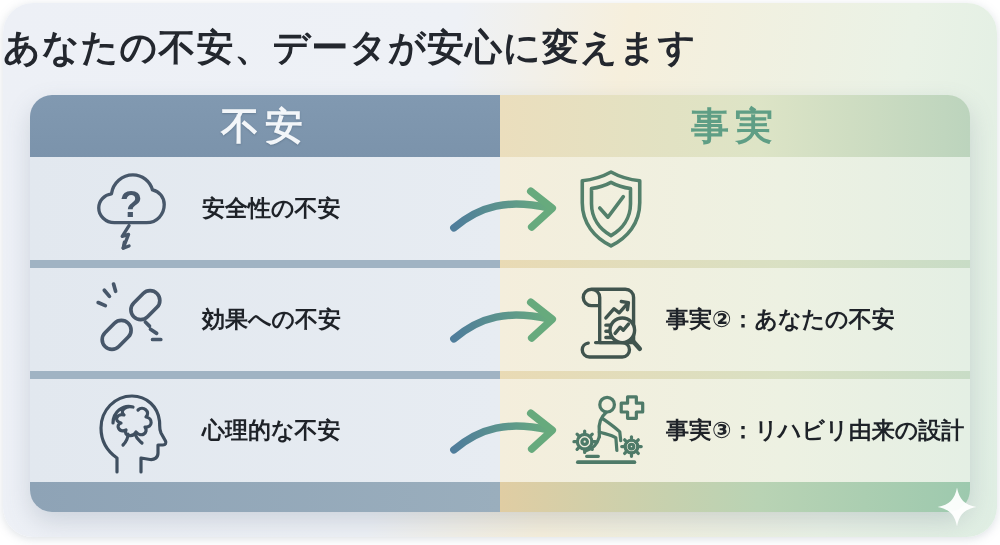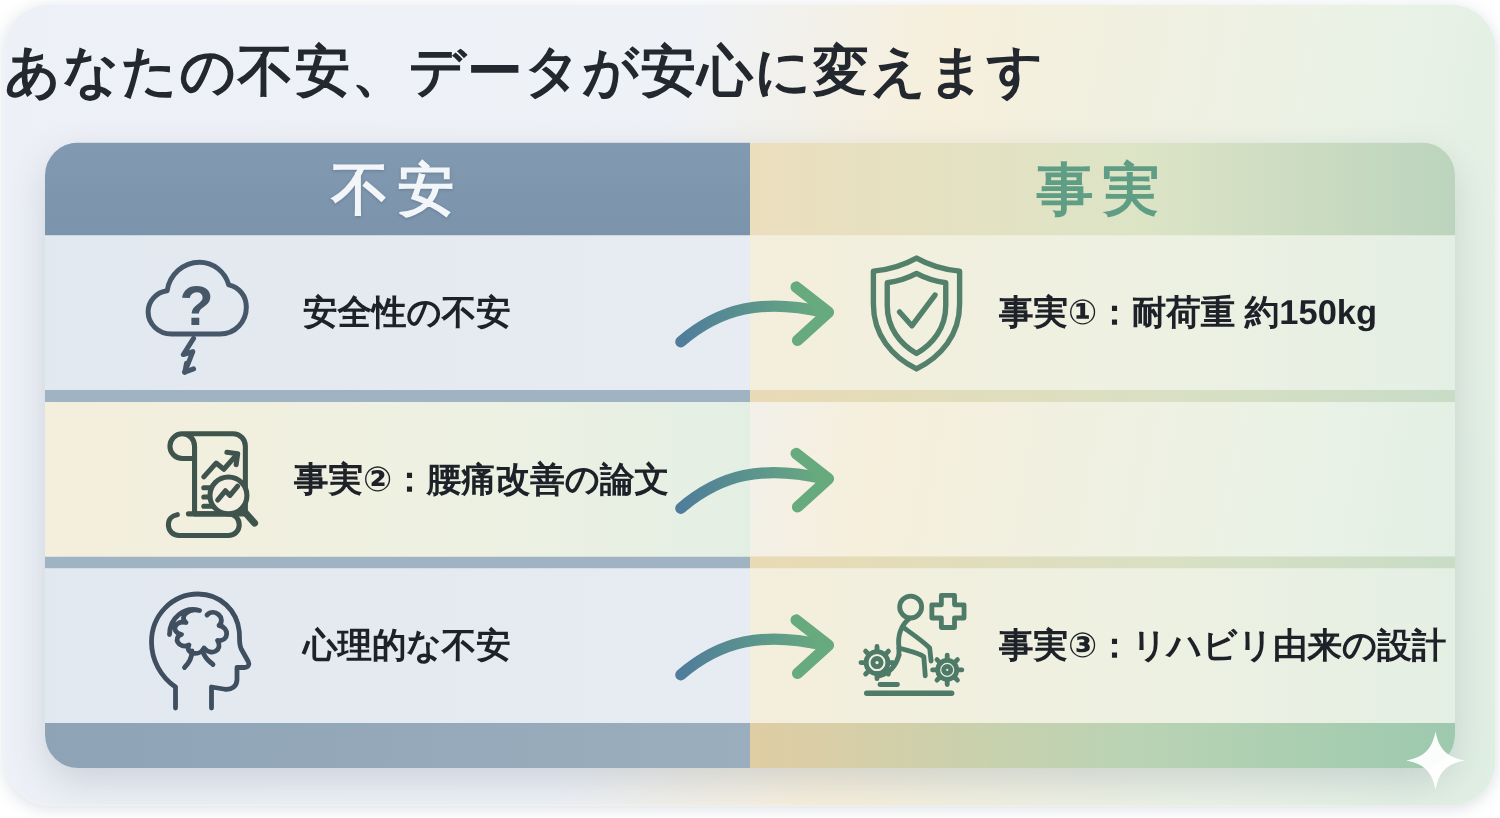--- a/index.html
+++ b/index.html
@@ -96,48 +96,58 @@
         <span class="row-label">安全性の不安</span>
       </div>
       <div class="cell fact">
         <div class="icon-box">
           <svg viewBox="0 0 76 80" fill="none" stroke="#53806b" stroke-width="3.5" stroke-linecap="round" stroke-linejoin="round">
             <path d="M38,4 C46,8.5 56,11.5 66,12.5 V34 C66,54 54,68 38,76 C22,68 10,54 10,34 V12.5 C20,11.5 30,8.5 38,4 Z"></path>
             <path d="M38,14 C43.5,17 50.5,19.2 57,20 V35 C57,49.5 48.5,60 38,66 C27.5,60 19,49.5 19,35 V20 C25.5,19.2 32.5,17 38,14 Z"></path>
             <path d="M27,39 L35,48 L50,28"></path>
           </svg>
         </div>
-        <span class="row-label">事実①：耐荷重 約150kg</span>
       </div>
       <svg class="arrow" viewBox="0 0 140 64">
         <path d="M8,50 C36,26 66,19 110,29" stroke="url(#arrowGrad)" stroke-width="8" fill="none" stroke-linecap="round"></path>
         <path d="M90,11 L113,29 L91,49" stroke="#67aa7d" stroke-width="8" fill="none" stroke-linecap="round" stroke-linejoin="round"></path>
       </svg>
     </div>
 
     <div class="divider">
       <div class="d-concern"></div>
         <div class="d-fact"></div>
     </div>
 
     <div class="row">
+      <div class="cell concern">
+        <div class="icon-box">
+          <svg viewBox="0 0 76 80" fill="none" stroke="#47576a" stroke-width="3.6" stroke-linecap="round" stroke-linejoin="round">
+            <rect x="36" y="16" width="32" height="19" rx="9.5" transform="rotate(-45 52 25.5)"></rect>
+            <rect x="8" y="45" width="32" height="19" rx="9.5" transform="rotate(-45 24 54.5)"></rect>
+            <path d="M12,11 L17,17 M6,23 L13,26 M21,5 L23,12"></path>
+            <path d="M57,49 L63,53 M59,59 L67,59 M52,42 L56,46"></path>
+          </svg>
+        </div>
+        <span class="row-label">効果への不安</span>
+      </div>
       <div class="cell fact">
         <div class="icon-box">
           <svg viewBox="0 0 76 80" fill="none" stroke="#40544e" stroke-width="3.3" stroke-linecap="round" stroke-linejoin="round">
             <path d="M19,10 H52 C56.5,10 60,13.5 60,18 V62 H27 V18 C27,13.5 23.5,10 19,10 C14.6,10 11,13.6 11,18 C11,22.4 14.6,26 19,26 H27"></path>
             <path d="M23,62 H49 C53,62 56,65 56,69 C56,73 53,76 49,76 H17 C13,76 10,73 10,69 C10,65.6 12.4,63 15.8,62.5"></path>
             <path d="M33,38 L41,29 L46,33 L54,24"></path>
             <path d="M48,22 L55,23 L54,30"></path>
             <path d="M33,45 h12 M33,51 h10 M33,57 h8"></path>
             <circle cx="49" cy="50" r="12" fill="#f3efe3"></circle>
             <path d="M42,53 L47,47 L50,50 L55,44"></path>
             <path d="M58,59 L66,68" stroke-width="4.5"></path>
           </svg>
         </div>
-        <span class="row-label">事実②：腰痛改善の論文</span>
+        <span class="row-label">事実②：あなたの不安</span>
       </div>
       <svg class="arrow" viewBox="0 0 140 64">
         <path d="M8,50 C36,26 66,19 110,29" stroke="url(#arrowGrad)" stroke-width="8" fill="none" stroke-linecap="round"></path>
         <path d="M90,11 L113,29 L91,49" stroke="#67aa7d" stroke-width="8" fill="none" stroke-linecap="round" stroke-linejoin="round"></path>
       </svg>
     </div>
 
     <div class="divider">
       <div class="d-concern"></div>
         <div class="d-fact"></div>

